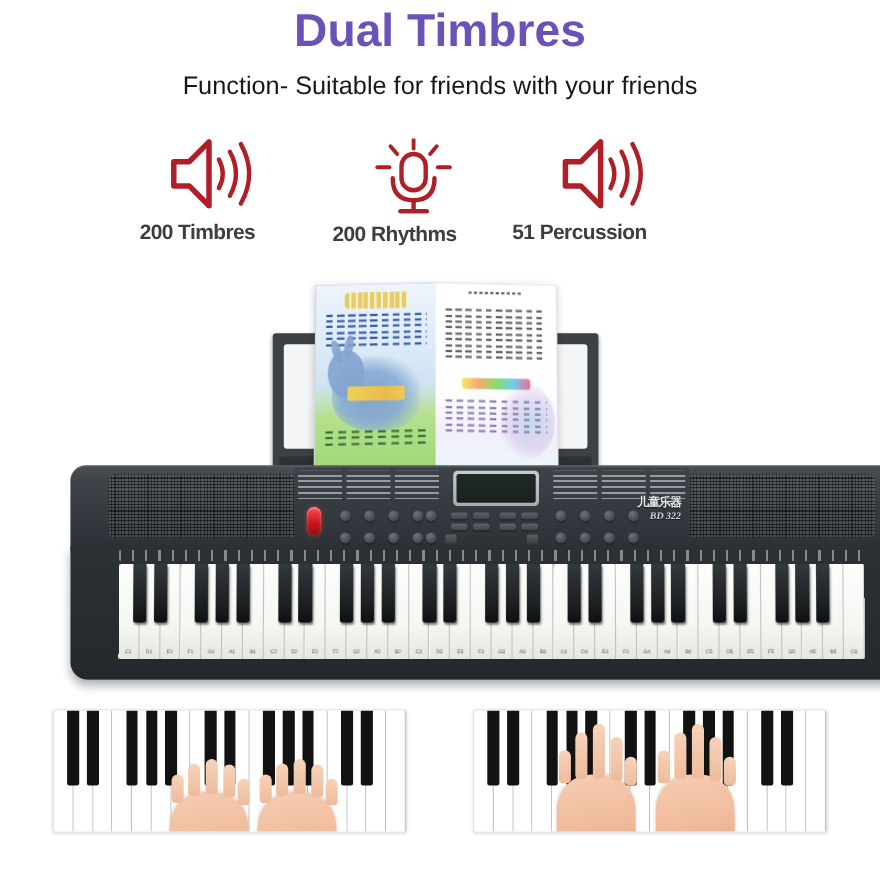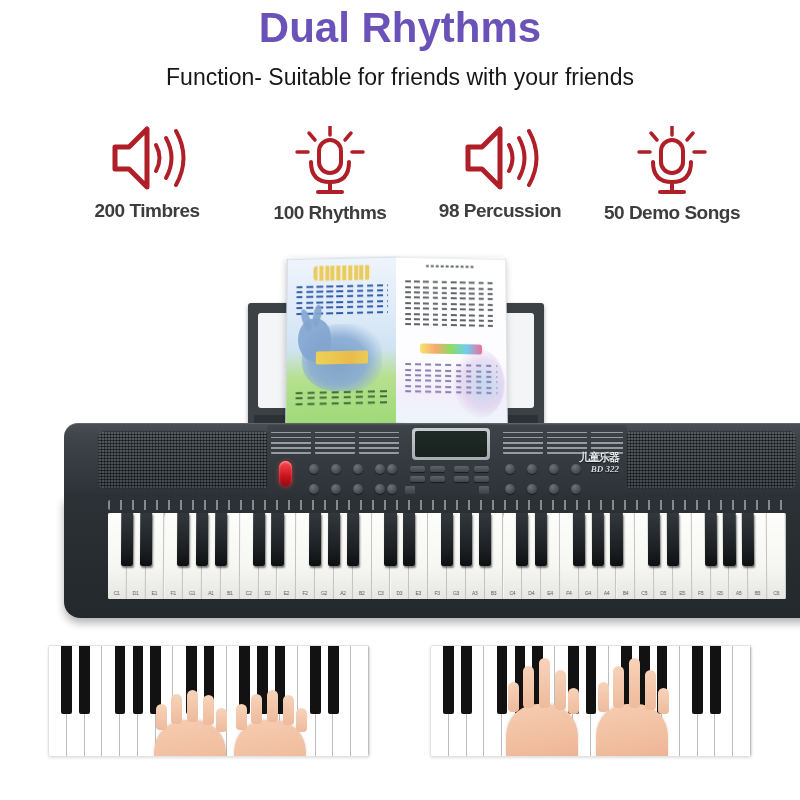--- a/index.html
+++ b/index.html
@@ -15,21 +15,21 @@
     font-size:42px;font-weight:bold;color:#6B52B8;letter-spacing:0px;
     font-family:"Liberation Sans",sans-serif;
   }
   .subtitle{
     position:absolute;top:64px;left:0;width:800px;text-align:center;
     font-size:23px;color:#171717;font-family:"Liberation Sans",sans-serif;
   }
 
   
   .features{position:absolute;top:112px;left:0;width:800px;height:130px;}
-  .feature{position:absolute;text-align:center;}
+  .feature{position:absolute;text-align:right;}
   .feature .ico{display:block;margin:0 auto;}
   .feature .flabel{
     display:block;font-size:19px;color:#3d3d3d;font-weight:bold;
     font-family:"Liberation Sans",sans-serif;white-space:nowrap;
     letter-spacing:-0.5px;
   }
   .f0{left:62px;top:8px;width:170px;}
   .f1{left:245px;top:14px;width:170px;}
   .f2{left:412px;top:8px;width:176px;}
   .f3{left:582px;top:14px;width:180px;}
@@ -233,21 +233,21 @@
   .finger{
     position:absolute;width:11px;border-radius:6px 6px 4px 4px;
     background:linear-gradient(180deg,#f7d3ba,#eebb9c);
   }
 </style>
 </head>
 <body>
 
 <div class="page">
 
-  <div class="title">Dual Rhythms</div>
+  <div class="title">Dual Timbres</div>
   <div class="subtitle">Function- Suitable for friends with your friends</div>
 
   <div class="features">
 
     <div class="feature f0">
       <span class="ico">
         <svg width="84" height="76" viewBox="0 0 84 76">
           <path d="M10 27 H24 L42 9 V67 L24 49 H10 Z" fill="none" stroke="#B01E28" stroke-width="5" stroke-linejoin="round"></path>
           <path d="M51 25 Q58 38 51 51" fill="none" stroke="#B01E28" stroke-width="4" stroke-linecap="round"></path>
           <path d="M61 18 Q72 38 61 58" fill="none" stroke="#B01E28" stroke-width="4" stroke-linecap="round"></path>
@@ -264,51 +264,35 @@
           <path d="M20 36 Q20 56 39 56 Q58 56 58 36" fill="none" stroke="#B01E28" stroke-width="4" stroke-linecap="round"></path>
           <line x1="39" y1="56" x2="39" y2="64" stroke="#B01E28" stroke-width="4" stroke-linecap="round"></line>
           <line x1="27" y1="66" x2="51" y2="66" stroke="#B01E28" stroke-width="4" stroke-linecap="round"></line>
           <line x1="39" y1="1" x2="39" y2="9" stroke="#B01E28" stroke-width="3.5" stroke-linecap="round"></line>
           <line x1="18" y1="7" x2="24" y2="14" stroke="#B01E28" stroke-width="3.5" stroke-linecap="round"></line>
           <line x1="60" y1="7" x2="54" y2="14" stroke="#B01E28" stroke-width="3.5" stroke-linecap="round"></line>
           <line x1="6" y1="26" x2="17" y2="26" stroke="#B01E28" stroke-width="3.5" stroke-linecap="round"></line>
           <line x1="61" y1="26" x2="72" y2="26" stroke="#B01E28" stroke-width="3.5" stroke-linecap="round"></line>
         </svg>
       </span>
-      <span class="flabel">100 Rhythms</span>
+      <span class="flabel">200 Rhythms</span>
     </div>
 
     <div class="feature f2">
       <span class="ico">
         <svg width="84" height="76" viewBox="0 0 84 76">
           <path d="M10 27 H24 L42 9 V67 L24 49 H10 Z" fill="none" stroke="#B01E28" stroke-width="5" stroke-linejoin="round"></path>
           <path d="M51 25 Q58 38 51 51" fill="none" stroke="#B01E28" stroke-width="4" stroke-linecap="round"></path>
           <path d="M61 18 Q72 38 61 58" fill="none" stroke="#B01E28" stroke-width="4" stroke-linecap="round"></path>
           <path d="M71 11 Q86 38 71 65" fill="none" stroke="#B01E28" stroke-width="4" stroke-linecap="round"></path>
         </svg>
       </span>
-      <span class="flabel">98 Percussion</span>
+      <span class="flabel">51 Percussion</span>
     </div>
 
-    <div class="feature f3">
-      <span class="ico">
-        <svg width="78" height="72" viewBox="0 0 78 72">
-          <rect x="28" y="14" width="22" height="33" rx="11" fill="none" stroke="#B01E28" stroke-width="4"></rect>
-          <path d="M20 36 Q20 56 39 56 Q58 56 58 36" fill="none" stroke="#B01E28" stroke-width="4" stroke-linecap="round"></path>
-          <line x1="39" y1="56" x2="39" y2="64" stroke="#B01E28" stroke-width="4" stroke-linecap="round"></line>
-          <line x1="27" y1="66" x2="51" y2="66" stroke="#B01E28" stroke-width="4" stroke-linecap="round"></line>
-          <line x1="39" y1="1" x2="39" y2="9" stroke="#B01E28" stroke-width="3.5" stroke-linecap="round"></line>
-          <line x1="18" y1="7" x2="24" y2="14" stroke="#B01E28" stroke-width="3.5" stroke-linecap="round"></line>
-          <line x1="60" y1="7" x2="54" y2="14" stroke="#B01E28" stroke-width="3.5" stroke-linecap="round"></line>
-          <line x1="6" y1="26" x2="17" y2="26" stroke="#B01E28" stroke-width="3.5" stroke-linecap="round"></line>
-          <line x1="61" y1="26" x2="72" y2="26" stroke="#B01E28" stroke-width="3.5" stroke-linecap="round"></line>
-        </svg>
-      </span>
-      <span class="flabel">50 Demo Songs</span>
-    </div>
   </div>
 
   <div class="kb-wrap">
 
     <div class="stand">
       <div class="stand-frame">
         <div class="stand-cut l"></div>
         <div class="stand-cut r"></div>
         <div class="stand-bar"></div>
       </div>

